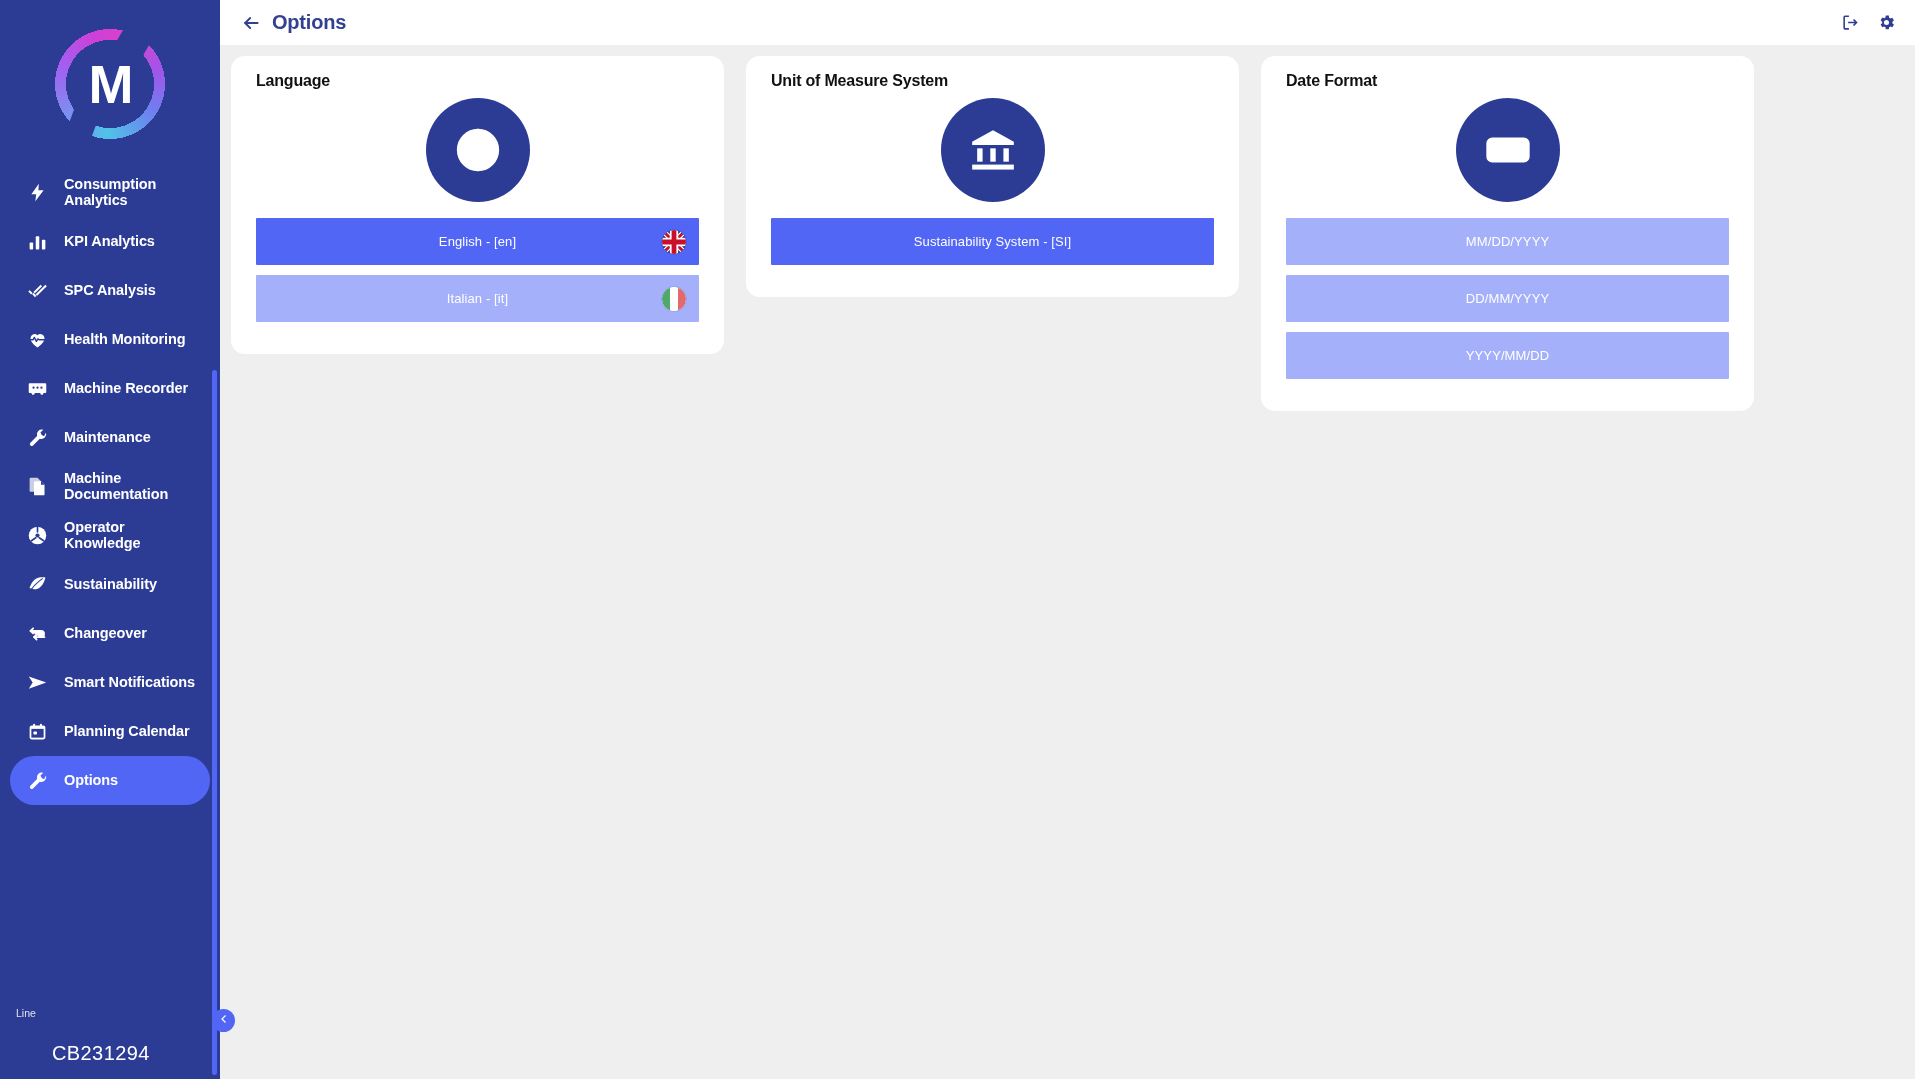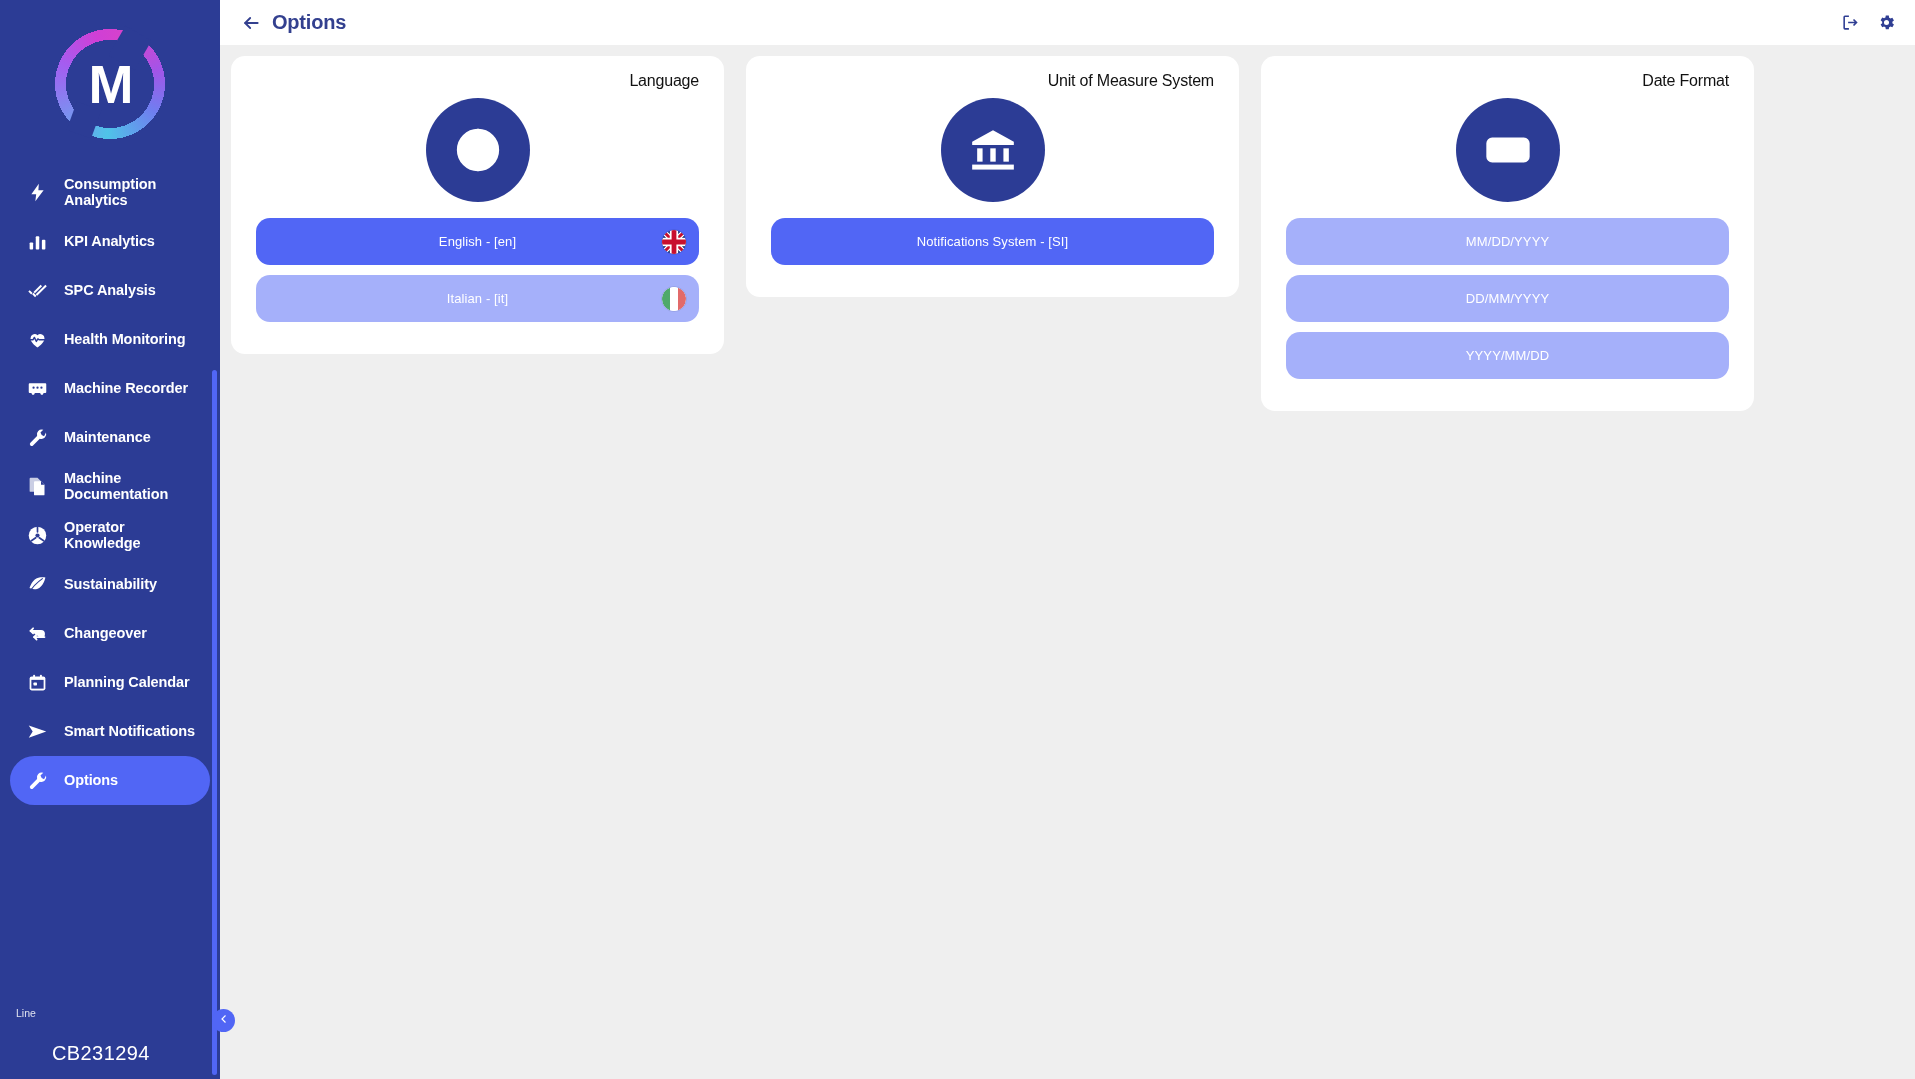--- a/index.html
+++ b/index.html
@@ -130,34 +130,34 @@
     padding-left: 11px; padding-right: 11px;
   }
   .card {
     background: #fff;
     border-radius: 14px;
     padding: 16px 25px 22px 25px;
     flex: 0 0 493px;
     width: 493px;
   }
   .card-title {
-    font-size: 16px; font-weight: 400; color: #111;
-    letter-spacing: -0.2px; margin-bottom: 8px; text-align: right;
+    font-size: 16px; font-weight: 700; color: #111;
+    letter-spacing: -0.2px; margin-bottom: 8px;
   }
   .card-icon-wrap { display: flex; justify-content: center; margin: 6px 0 16px 0; }
   .circle-icon {
     width: 104px; height: 104px; border-radius: 50%;
     background: #2c3c95;
     display: flex; align-items: center; justify-content: center;
   }
   .circle-icon svg { width: 50px; height: 50px; fill: #fff; }
 
   .opt-btn {
     position: relative;
-    height: 47px; border-radius: 14px;
+    height: 47px; border-radius: 1px;
     display: flex; align-items: center; justify-content: center;
     margin-bottom: 10px;
     cursor: pointer;
     color: #fff;
     font-size: 13px;
     letter-spacing: .1px;
     border: none; width: 100%;
   }
   .opt-btn.selected { background: #5166f5; }
   .opt-btn.unselected { background: #a5b0fa; }
@@ -277,36 +277,36 @@
               <polyline points="7 6 4 9 7 12"></polyline>
               <path d="M20 16H8"></path>
               <polyline points="11 19 8 16 11 13"></polyline>
             </svg>
           </span>
           <span class="lbl">Changeover</span>
         </div>
         <div class="nav-item">
           <span class="ico">
             <svg viewBox="0 0 24 24">
+              <path d="M2 5l20 7-20 7 4.5-7L2 5z"></path>
+            </svg>
+          </span>
+          <span class="lbl">Smart Notifications</span>
+        </div>
+        <div class="nav-item">
+          <span class="ico">
+            <svg viewBox="0 0 24 24">
               <rect x="3" y="5" width="18" height="16" rx="2.4"></rect>
               <rect x="5" y="9" width="14" height="10" fill="#2c3c95"></rect>
               <rect x="7" y="3" width="2.2" height="4" rx="1"></rect>
               <rect x="14.8" y="3" width="2.2" height="4" rx="1"></rect>
               <rect x="7.4" y="12" width="4" height="3.4" rx=".8"></rect>
             </svg>
           </span>
           <span class="lbl">Planning Calendar</span>
-        </div>
-        <div class="nav-item">
-          <span class="ico">
-            <svg viewBox="0 0 24 24">
-              <path d="M2 5l20 7-20 7 4.5-7L2 5z"></path>
-            </svg>
-          </span>
-          <span class="lbl">Smart Notifications</span>
         </div>
         <div class="nav-item active">
           <span class="ico">
             <svg viewBox="0 0 24 24">
               <path d="M21.7 6.3a5.6 5.6 0 0 1-7.1 7.1L6.9 21a2.1 2.1 0 0 1-3-3l7.6-7.7a5.6 5.6 0 0 1 7.1-7.1l-3.2 3.2 1.4 2.7 2.7 1.4 2.2-4.2z"></path>
             </svg>
           </span>
           <span class="lbl">Options</span>
         </div>
       </nav>
@@ -408,21 +408,21 @@
               <svg viewBox="0 0 24 24">
                 <path d="M12 2.5L22 8v1.6H2V8l10-5.5z"></path>
                 <rect x="4.4" y="11.2" width="2.6" height="6.4"></rect>
                 <rect x="10.7" y="11.2" width="2.6" height="6.4"></rect>
                 <rect x="17" y="11.2" width="2.6" height="6.4"></rect>
                 <rect x="2" y="19" width="20" height="2.4"></rect>
               </svg>
             </div>
           </div>
           <button class="opt-btn selected">
-            <span>Notifications System - [SI]</span>
+            <span>Sustainability System - [SI]</span>
           </button>
         </div>
         <div class="card">
           <div class="card-title">Date Format</div>
           <div class="card-icon-wrap">
             <div class="circle-icon">
               <svg viewBox="0 0 24 24" fill="none" stroke="#fff" stroke-width="2" stroke-linecap="round">
                 <rect x="2.6" y="7" width="18.8" height="10" rx="1.8"></rect>
                 <line x1="6.6" y1="7.4" x2="6.6" y2="12.4"></line>
                 <line x1="10" y1="7.4" x2="10" y2="11"></line>

